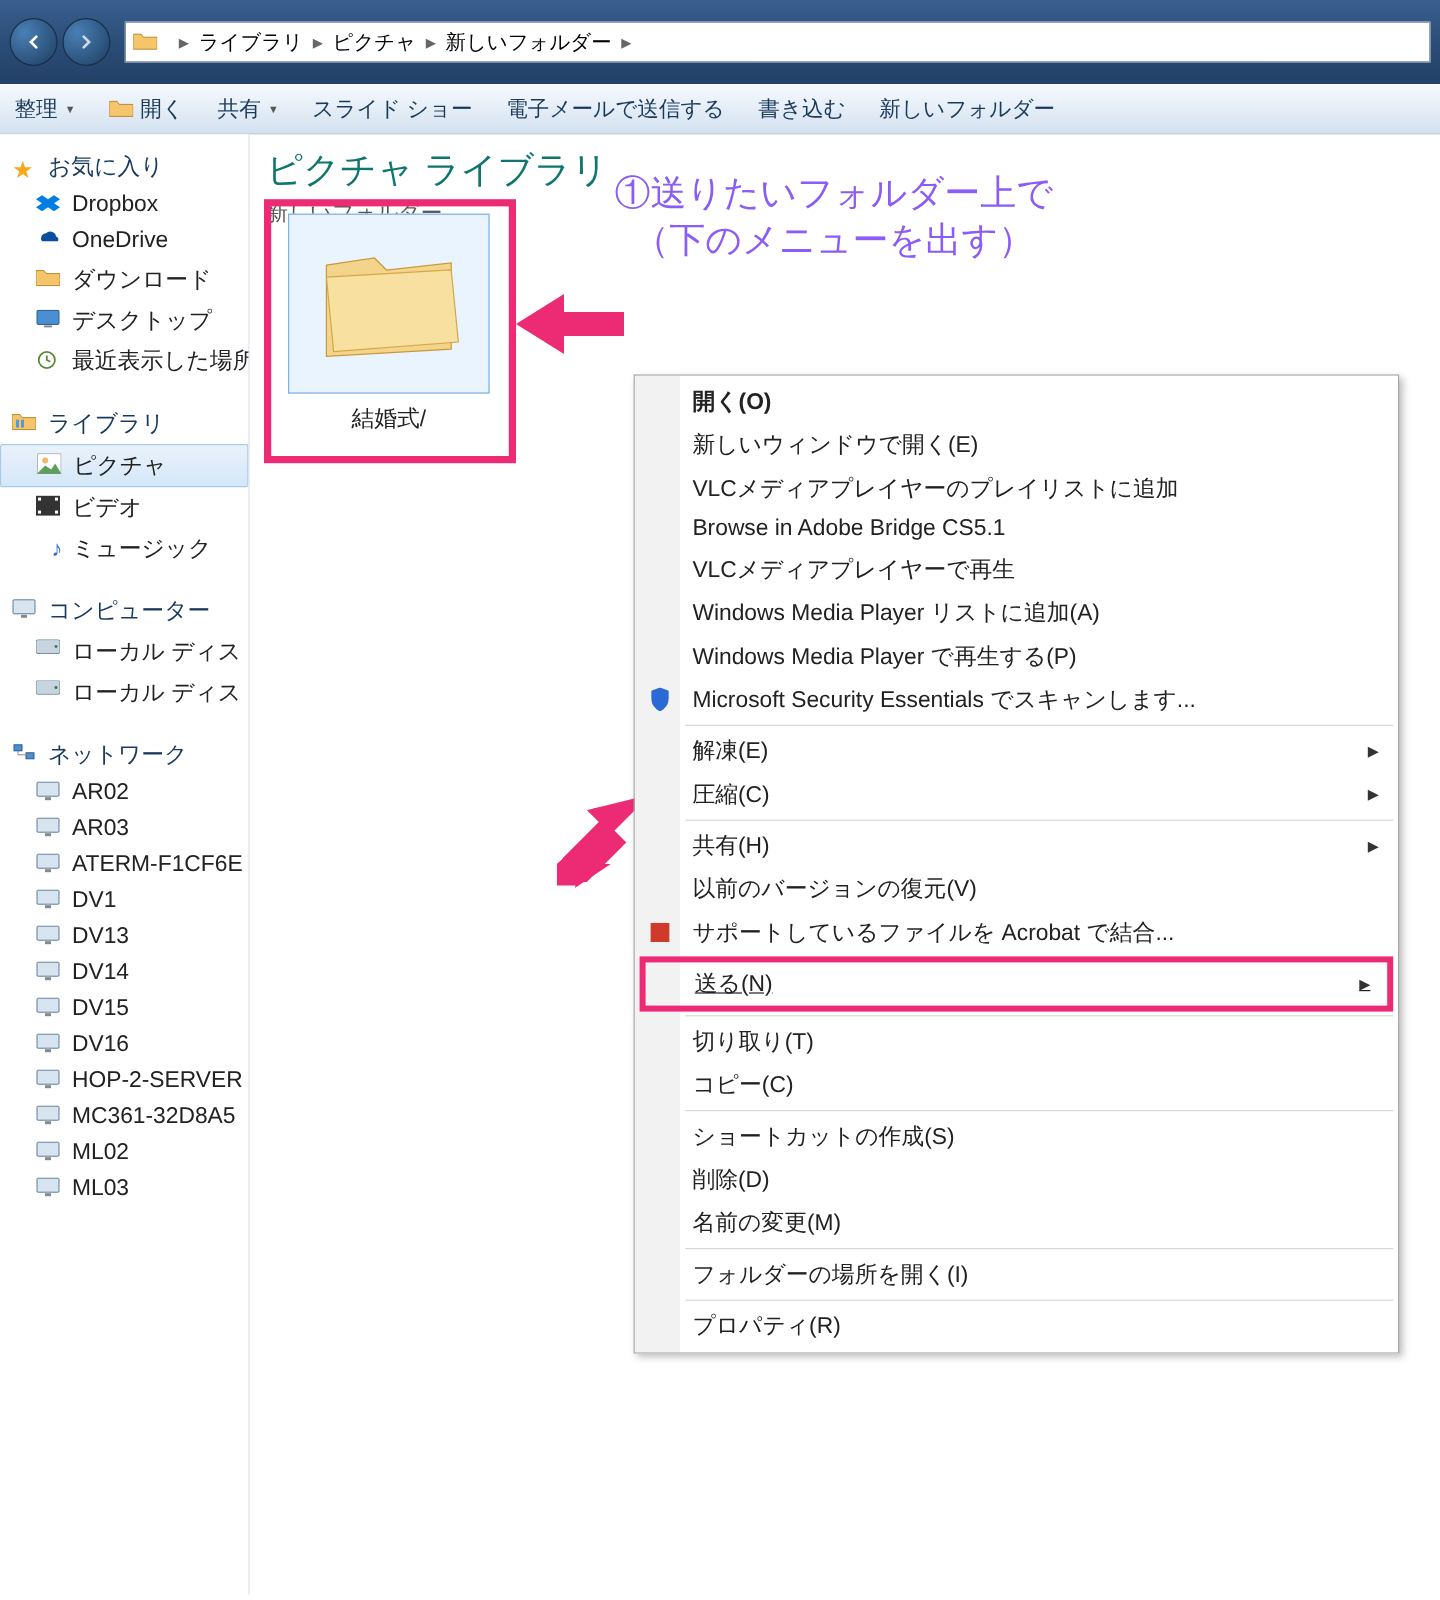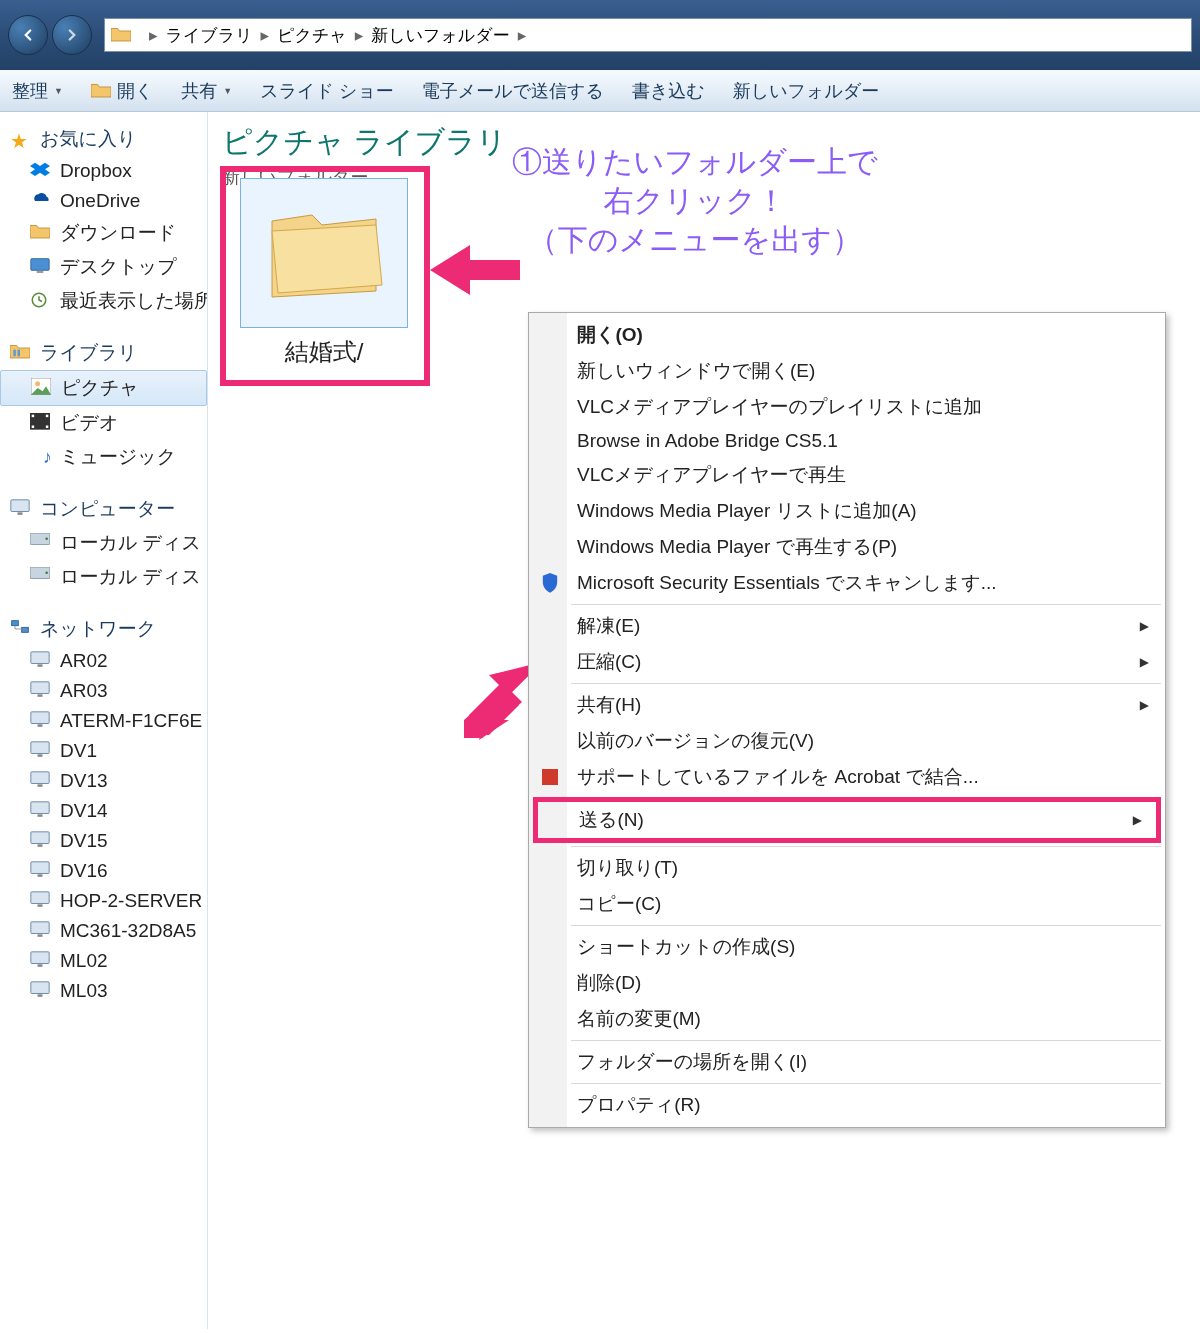--- a/index.html
+++ b/index.html
@@ -38,21 +38,21 @@
 
 
 .lib-title { font-size: 30px; color: #0f766e; margin-bottom: 2px; }
 .lib-sub { font-size: 18px; color: #555; }
 
 
 .folder-frame { position: absolute; top: 54px; left: 12px; width: 210px; height: 220px; border: 6px solid #ed2b75; }
 .folder-item { position: absolute; top: 66px; left: 26px; width: 180px; text-align: center; }
 .folder-inner { width: 168px; height: 150px; border: 1px solid #7bb1e5; background: #e9f4ff; margin: 0 auto; display: flex; align-items: center; justify-content: center; }
 .big-folder { width: 120px; height: 100px; }
-.folder-label { margin-top: 8px; font-size: 24px; color: #222; }
+.folder-label { margin-top: 8px; font-size: 19px; color: #222; }
 
 
 .ctx-menu { position: absolute; top: 200px; left: 320px; width: 638px; background: linear-gradient(to right, #f2f2f2 0, #f2f2f2 38px, #fff 38px, #fff 100%); border: 1px solid #a9a9a9; box-shadow: 3px 3px 6px rgba(0,0,0,0.25); padding: 4px 2px; font-size: 19px; }
 .ctx-item { padding: 5px 14px 5px 46px; position: relative; color: #222; display: flex; align-items: center; justify-content: space-between; }
 .ctx-item .sub-arrow { font-size: 12px; color: #333; }
 .ctx-sep { height: 1px; background: #d8d8d8; margin: 3px 2px 3px 40px; }
 .ctx-icon { position: absolute; left: 8px; top: 50%; transform: translateY(-50%); width: 22px; height: 20px; display: flex; align-items: center; justify-content: center; }
 .ctx-highlight { border: 5px solid #ed2b75; margin: 2px; }
 
 
@@ -382,21 +382,20 @@
         <svg class="big-folder" viewBox="0 0 120 100">
           <path d="M8 18 L48 12 L58 22 L112 16 L112 88 L8 94 Z" fill="#f3d48a" stroke="#c99a3a" stroke-width="1"></path>
           <path d="M8 28 L112 22 L118 82 L14 90 Z" fill="#f8e0a0" stroke="#d4a84a" stroke-width="1"></path>
         </svg>
       </div>
       <div class="folder-label">結婚式/</div>
     </div>
 
     <div class="annot" style="top:30px; left:260px;">
       <div>①送りたいフォルダー上で</div>
-      <div>右クリック！</div>
       <div>（下のメニューを出す）</div>
     </div>
     <svg class="arrow" style="top:128px; left:222px;" width="90" height="60">
       <path d="M90 20 L40 20 L40 5 L0 30 L40 55 L40 40 L90 40 Z" fill="#ed2b75"></path>
     </svg>
 
     <div class="annot" style="top:484px; left:320px;">
       <div>②送るをクリックして</div>
       <div>圧縮（zip形式）</div>
       <div>フォルダーをクリック</div>
@@ -457,21 +456,21 @@
         </div>
       <div class="ctx-item">
         <span class="ctx-icon">
             <svg viewBox="0 0 20 20" width="16">
               <rect width="20" height="20" fill="#d03a2a"></rect>
             </svg>
           </span>
         <span>サポートしているファイルを Acrobat で結合...</span>
       </div>
       <div class="ctx-highlight">
-        <div class="ctx-item" style="padding-left:41px;">
+        <div class="ctx-item" style="padding-left:41px;text-decoration:underline;">
             <span>送る(N)</span>
             <span class="sub-arrow">▶</span>
           </div>
       </div>
       <div class="ctx-sep"></div>
       <div class="ctx-item">
           <span>切り取り(T)</span>
         </div>
       <div class="ctx-item">
           <span>コピー(C)</span>

